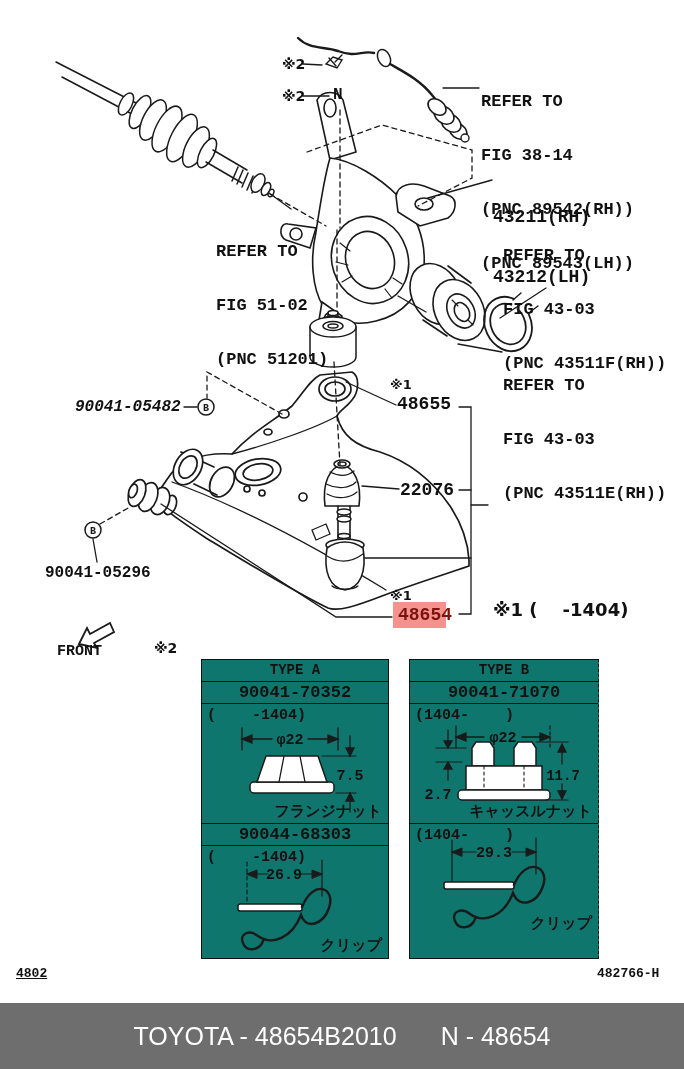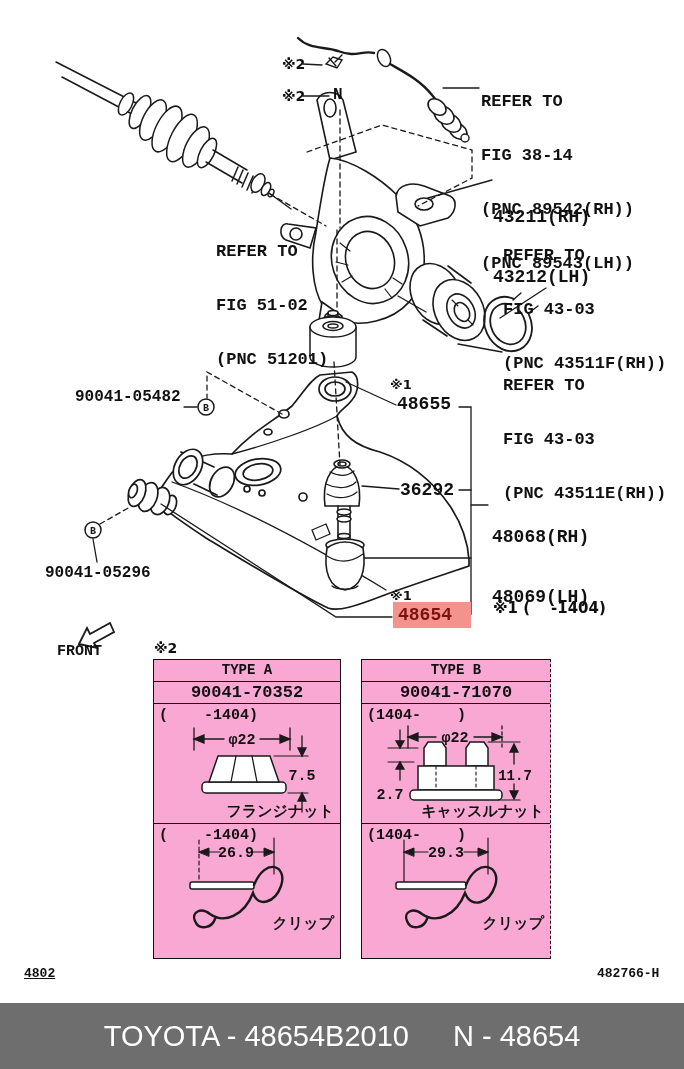--- a/index.html
+++ b/index.html
@@ -6,35 +6,35 @@
   .page{position:relative;width:684px;height:1069px;background:#ffffff;overflow:hidden;
         font-family:"Liberation Mono","DejaVu Sans Mono",monospace;color:#111;}
   svg{position:absolute;left:0;top:0;}
   .lbl{position:absolute;font-weight:bold;white-space:pre;line-height:1.08;color:#111;}
   .mono17{font-size:17px;line-height:18px;}
   .mono18{font-size:18px;line-height:20px;}
   .mono16{font-size:16px;}
   .mono15{font-size:15px;}
   .note{font-family:"DejaVu Sans","Liberation Sans",sans-serif;font-size:14px;font-weight:bold;}
   .cjk{font-family:"DejaVu Sans","Liberation Sans",sans-serif;font-weight:bold;font-size:15px;text-align:center;}
-  .hl{position:absolute;left:393px;top:602px;width:78px;height:26px;background:#f4928e;}
+  .hl{position:absolute;left:393px;top:602px;width:53px;height:26px;background:#f4928e;}
   .hl span{position:absolute;left:5px;top:3px;font-size:18px;font-weight:bold;color:#7c120e;}
-  .tblbox{position:absolute;border:1.7px solid #111;background:#f9a8d4;}
+  .tblbox{position:absolute;border:1.7px solid #111;background:#0f766e;margin-left:48px;}
   .trow{box-sizing:border-box;border-bottom:1.6px solid #111;text-align:center;font-weight:bold;}
   .trow.hdr{height:22px;font-size:14px;line-height:21px;}
   .trow.pn{height:22px;font-size:17px;line-height:21px;}
   .tcell{position:relative;box-sizing:border-box;}
   .tcell.nut{height:120px;border-bottom:1.6px solid #111;}
   .tcell.clip{height:111px;}
   .range{position:absolute;left:5px;top:3px;font-size:15px;font-weight:bold;white-space:pre;font-family:Liberation Mono, monospace;}
   .pname{position:absolute;right:6px;bottom:2px;}
   .cornercode{position:absolute;font-size:13px;font-weight:bold;}
   .footerbar{position:absolute;left:0;top:1003px;width:684px;height:66px;background:#6e6e6e;
              display:flex;align-items:center;justify-content:center;gap:44px;
-             font-family:"Liberation Sans","DejaVu Sans",sans-serif;font-size:29px;color:#fff;}
+             font-family:"Liberation Sans","DejaVu Sans",sans-serif;font-size:25px;color:#fff;}
 </style>
 </head>
 <body>
 
 <div class="page">
 
   <svg width="684" height="960" viewBox="0 0 684 960">
     <g fill="none" stroke="#1a1a1a" stroke-width="1.5" stroke-linecap="round">
 
       <g>
@@ -246,38 +246,34 @@
     <div>FIG 43-03</div>
     <div>(PNC 43511E(RH))</div>
   </div>
 
   <div class="lbl mono17" style="left:216px;top:207px;">
     <div>REFER TO</div>
     <div>FIG 51-02</div>
     <div>(PNC 51201)</div>
   </div>
 
-  <div class="lbl mono16" style="left:75px;top:389px;">90041-05482</div>
+  <div class="lbl mono16" style="left:75px;top:399px;font-style:italic;">90041-05482</div>
   <div class="lbl note" style="left:390px;top:378px;font-size:13px;">※1</div>
   <div class="lbl mono18" style="left:397px;top:394px;">48655</div>
-  <div class="lbl mono18" style="left:400px;top:480px;">36292</div>
-
-  <div class="lbl mono18" style="left:492px;top:487px;">
-    <div>48068(RH)</div>
-    <div>48069(LH)</div>
-  </div>
+  <div class="lbl mono18" style="left:400px;top:480px;">22076</div>
+
 
   <div class="lbl mono16" style="left:45px;top:565px;">90041-05296</div>
   <div class="lbl note" style="left:390px;top:589px;font-size:13px;">※1</div>
 
   <div class="hl">
     <span>48654</span>
   </div>
 
-  <div class="lbl note" style="left:493px;top:600px;font-size:15px;">※1 (    -1404)</div>
+  <div class="lbl note" style="left:493px;top:600px;font-size:18px;">※1 (    -1404)</div>
   <div class="lbl mono15" style="left:57px;top:644px;">FRONT</div>
   <div class="lbl note" style="left:154px;top:641px;">※2</div>
 
   <div class="tblbox" style="left:153px;top:659px;width:186px;height:298px;">
     <div class="trow hdr">TYPE A</div>
     <div class="trow pn">90041-70352</div>
     <div class="tcell nut">
       <div class="range">(    -1404)</div>
       <svg width="183" height="120" viewBox="0 0 183 120" style="position:absolute;left:0;top:0;">
         <g fill="none" stroke="#1a1a1a" stroke-width="1.3" stroke-linecap="round">
@@ -296,20 +292,21 @@
           <line x1="148" y1="32" x2="148" y2="52"></line>
             <polygon points="148,52 144,44 152,44" fill="#1a1a1a"></polygon>
           <line x1="148" y1="89" x2="148" y2="108"></line>
             <polygon points="148,89 144,97 152,97" fill="#1a1a1a"></polygon>
         </g>
         <text x="88" y="40" font-size="15" font-weight="bold" text-anchor="middle" fill="#111" font-family="Liberation Mono, DejaVu Sans Mono, monospace">φ22</text>
         <text x="148" y="76" font-size="15" font-weight="bold" text-anchor="middle" fill="#111" font-family="Liberation Mono, DejaVu Sans Mono, monospace">7.5</text>
       </svg>
       <div class="pname cjk">フランジナット</div>
     </div>
+    <div class="trow pn">90044-68303</div>
     <div class="tcell clip">
       <div class="range">(    -1404)</div>
       <svg width="183" height="111" viewBox="0 0 183 111" style="position:absolute;left:0;top:0;">
         <g fill="none" stroke="#1a1a1a" stroke-linecap="round">
           <line x1="45" y1="16" x2="45" y2="60" stroke-width="1.2" stroke-dasharray="4 3"></line>
           <line x1="120" y1="14" x2="120" y2="50" stroke-width="1.2"></line>
           <line x1="45" y1="28" x2="66" y2="28" stroke-width="1.2"></line>
             <line x1="98" y1="28" x2="120" y2="28" stroke-width="1.2"></line>
           <polygon points="45,28 55,24 55,32" fill="#1a1a1a"></polygon>
             <polygon points="120,28 110,24 110,32" fill="#1a1a1a"></polygon>
@@ -372,21 +369,21 @@
             <polygon points="126,28 116,24 116,32" fill="#1a1a1a"></polygon>
           <rect x="34" y="58" width="70" height="7" rx="2" fill="#fff" stroke-width="1.5"></rect>
           <path d="M104,61 C116,32 140,42 133,62 C127,80 109,85 103,69 C94,92 74,100 60,90 C51,83 41,88 45,97 C49,107 62,104 65,95" stroke-width="2.4"></path>
         </g>
         <text x="84" y="33" font-size="15" font-weight="bold" text-anchor="middle" fill="#111" font-family="Liberation Mono, DejaVu Sans Mono, monospace">29.3</text>
       </svg>
       <div class="pname cjk">クリップ</div>
     </div>
   </div>
 
-  <div class="cornercode" style="left:24px;top:966px;text-decoration:underline;">4802</div>
+  <div class="cornercode" style="left:16px;top:966px;text-decoration:underline;">4802</div>
   <div class="cornercode" style="left:597px;top:966px;">482766-H</div>
 
   <div class="footerbar">
     <span>TOYOTA - 48654B2010</span>
     <span>N - 48654</span>
   </div>
 
 </div>
 
 </body></html>

